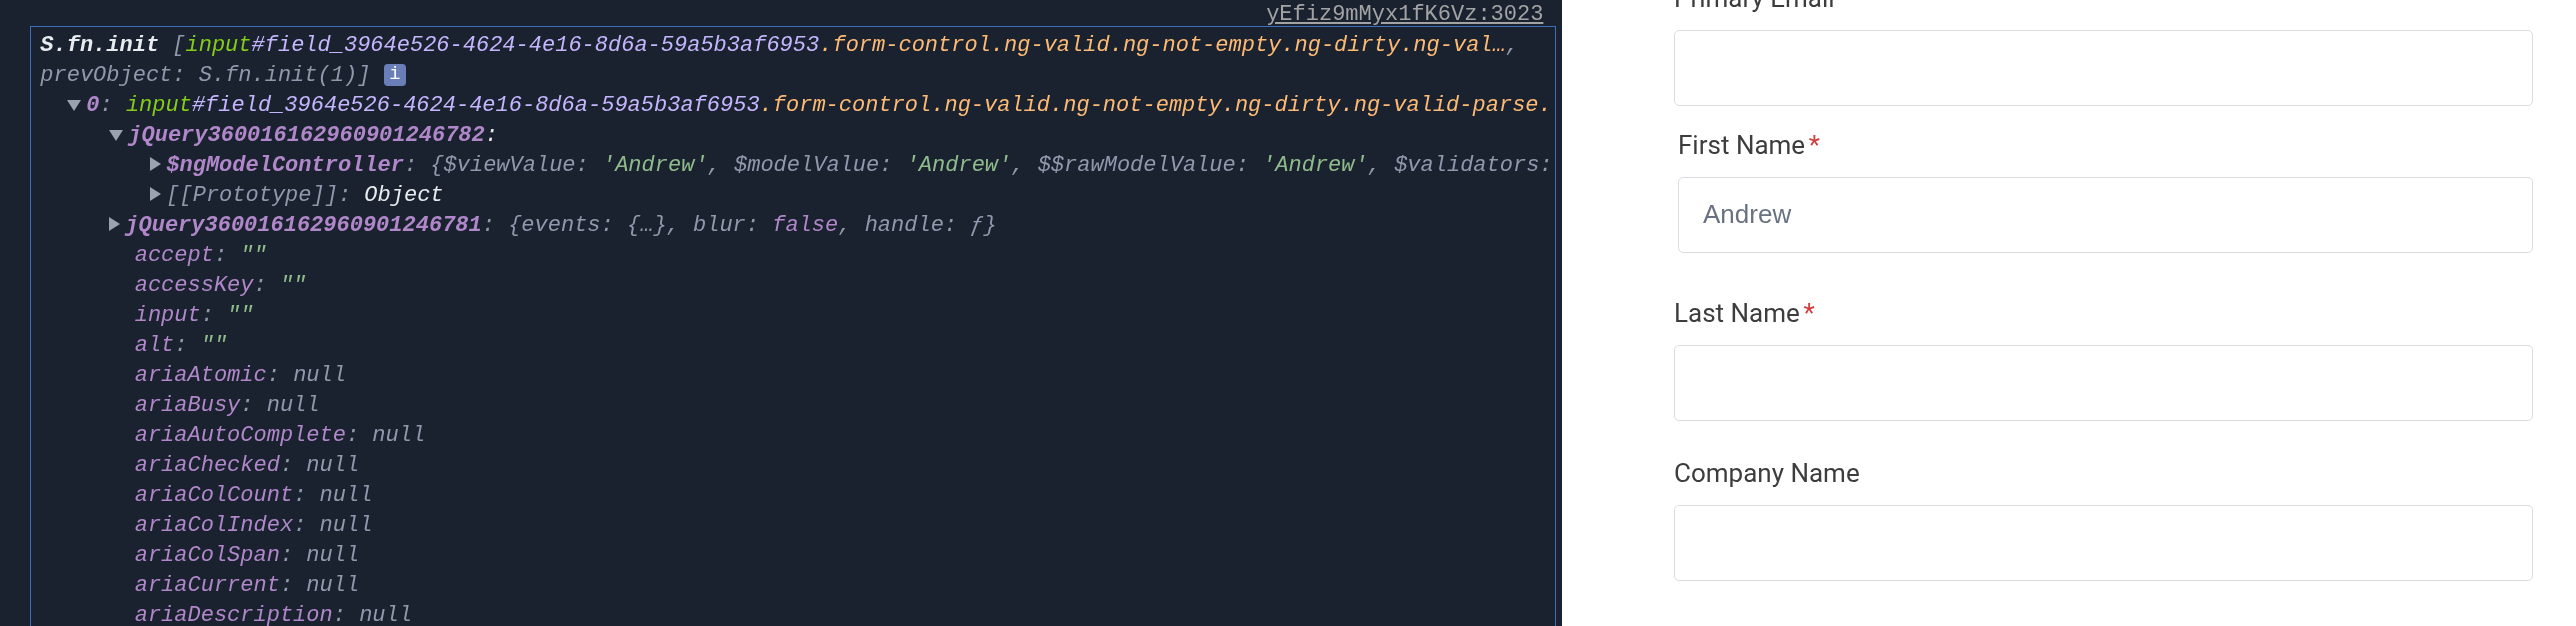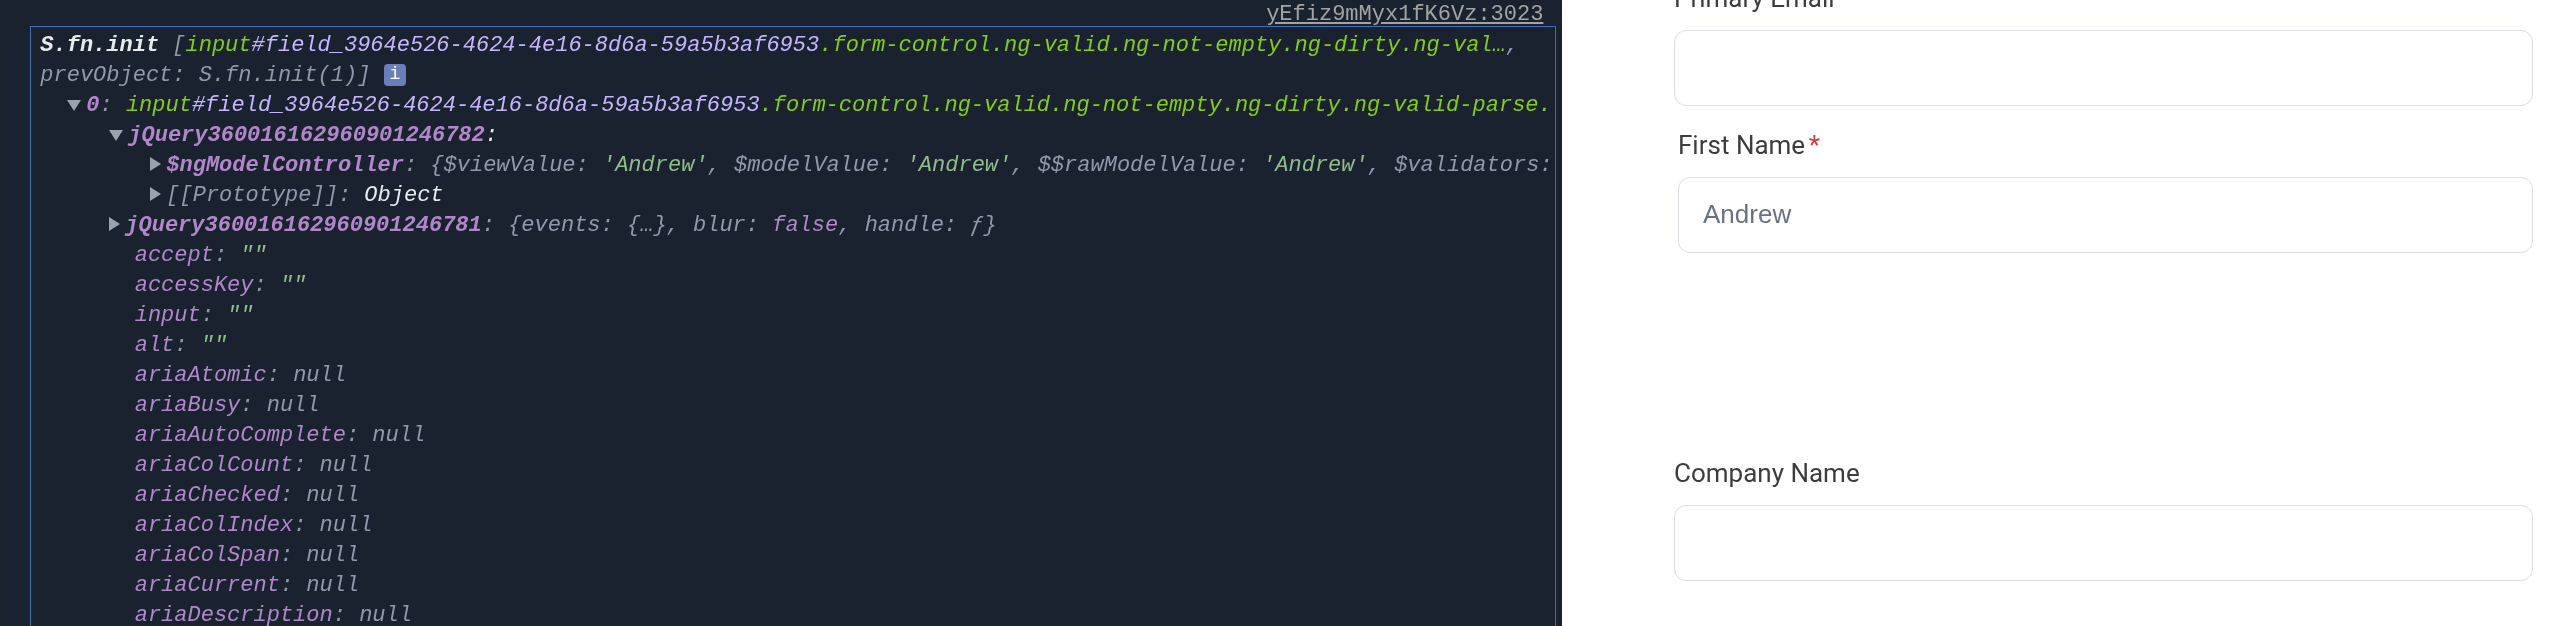--- a/index.html
+++ b/index.html
@@ -52,21 +52,21 @@
     border-bottom: 0;
   }
   .indent0 { padding-left: 5.6px; }
   .indent1 { padding-left: 32px; }
   .indent2 { padding-left: 74px; }
   .indent3 { padding-left: 115px; }
   .indent-prop { padding-left: 100px; }
 
   .white  { color: #e8ecef; }
   .grey   { color: #8f99ab; }
-  .cyan   { color: #84cc16; }
+  .cyan   { color: #fdba74; }
   .green  { color: #8fbc8a; }
   .purple { color: #b087c9; }
   .orange { color: #c4b5fd; }
   .red    { color: #84cc16; }
   .bold   { font-weight: 700; }
 
   .info-badge {
     display: inline-block;
     background: #6a7eb8;
     color: #fff;
@@ -93,21 +93,21 @@
     font-size: 26px;
     color: #3d3d3d;
     margin-bottom: 16.7px;
     display: block;
   }
   .req { color: #d43c3c; margin-left: 3.7px; }
   .text-input {
     width: 100%;
     height: 76px;
     border: 0.9px solid #d9dde1;
-    border-radius: 12px;
+    border-radius: 5px;
     padding: 0 24px;
     font-size: 26px;
     color: #687283;
     background: #fff;
     outline: none;
   }
   .group-primary  { position: absolute; top: -16.7px;  left: 112px; right: 43px; }
   .group-first    { position: absolute; top: 130px;  left: 116px; right: 43px; }
   .group-last     { position: absolute; top: 298px;  left: 112px; right: 43px; }
   .group-company  { position: absolute; top: 458px;  left: 112px; right: 43px; }
@@ -149,22 +149,22 @@
       <span class="caret"></span><span class="purple bold">jQuery360016162960901246781</span><span class="grey">: </span><span class="grey">{events: </span><span class="grey">{…}</span><span class="grey">, blur: </span><span class="purple">false</span><span class="grey">, handle: </span><span class="grey">ƒ</span><span class="grey">}</span>
     </div>
 
     <div class="line indent-prop"><span class="purple">accept</span><span class="grey">: </span><span class="green">""</span></div>
     <div class="line indent-prop"><span class="purple">accessKey</span><span class="grey">: </span><span class="green">""</span></div>
     <div class="line indent-prop"><span class="purple">input</span><span class="grey">: </span><span class="green">""</span></div>
     <div class="line indent-prop"><span class="purple">alt</span><span class="grey">: </span><span class="green">""</span></div>
     <div class="line indent-prop"><span class="purple">ariaAtomic</span><span class="grey">: </span><span class="grey">null</span></div>
     <div class="line indent-prop"><span class="purple">ariaBusy</span><span class="grey">: </span><span class="grey">null</span></div>
     <div class="line indent-prop"><span class="purple">ariaAutoComplete</span><span class="grey">: </span><span class="grey">null</span></div>
+    <div class="line indent-prop"><span class="purple">ariaChecked</span><span class="grey">: </span><span class="grey">null</span></div>
     <div class="line indent-prop"><span class="purple">ariaColCount</span><span class="grey">: </span><span class="grey">null</span></div>
-    <div class="line indent-prop"><span class="purple">ariaChecked</span><span class="grey">: </span><span class="grey">null</span></div>
     <div class="line indent-prop"><span class="purple">ariaColIndex</span><span class="grey">: </span><span class="grey">null</span></div>
     <div class="line indent-prop"><span class="purple">ariaColSpan</span><span class="grey">: </span><span class="grey">null</span></div>
     <div class="line indent-prop"><span class="purple">ariaCurrent</span><span class="grey">: </span><span class="grey">null</span></div>
     <div class="line indent-prop"><span class="purple">ariaDescription</span><span class="grey">: </span><span class="grey">null</span></div>
 
   </div>
 </div>
 
 <div class="form-panel">
 
@@ -175,20 +175,26 @@
     <input class="text-input" type="text" style="">
   </div>
 
   <div class="field-group group-first">
     <label class="field-label">
       <span>First Name</span><span class="req">*</span>
     </label>
     <input class="text-input" type="text" value="Andrew" style="">
   </div>
 
+  <div class="field-group group-last">
+    <label class="field-label">
+      <span>Last Name</span><span class="req">*</span>
+    </label>
+    <input class="text-input" type="text" style="">
+  </div>
 
   <div class="field-group group-company">
     <label class="field-label">
       <span>Company Name</span>
     </label>
     <input class="text-input" type="text" style="">
   </div>
 
 </div>
 

